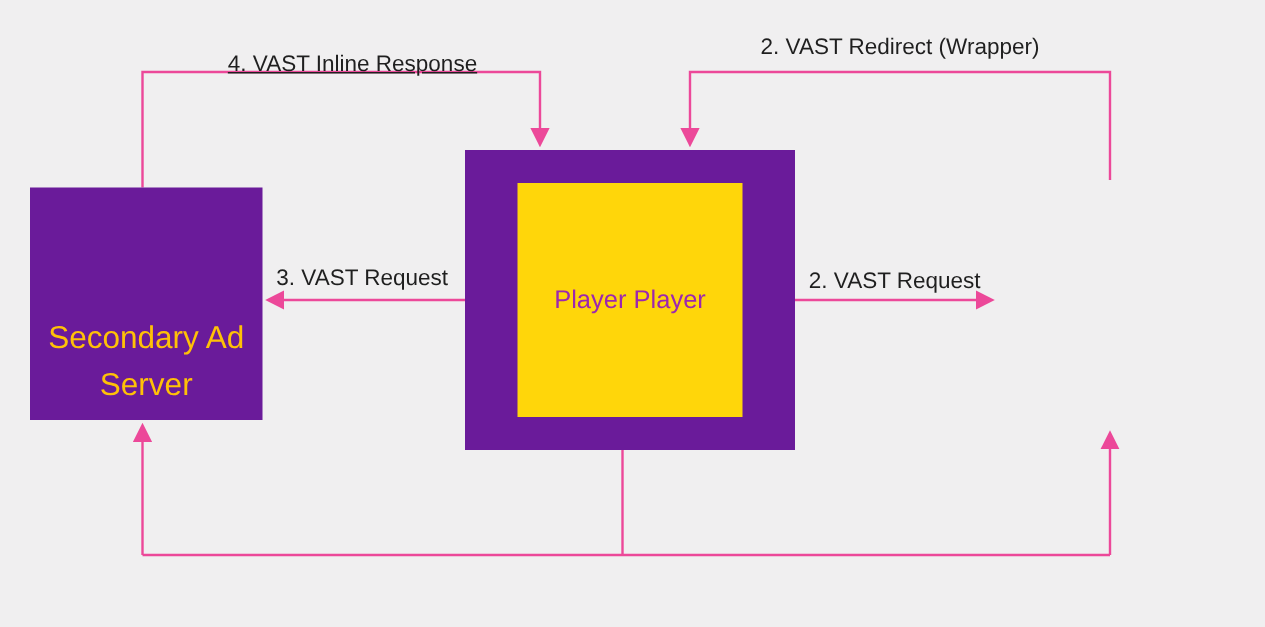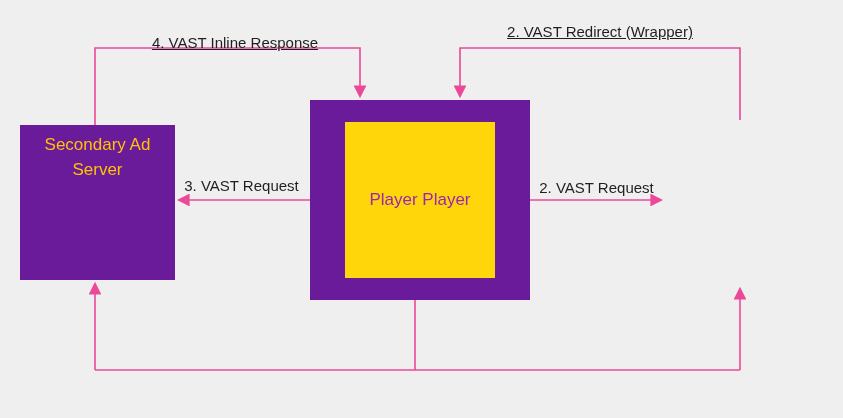--- a/index.html
+++ b/index.html
@@ -29,23 +29,23 @@
   .arrow{
     fill:none;
     stroke:var(--arrow-pink);
     stroke-width:1.6;
   }
   #ah path{fill:var(--arrow-pink);}
   .node{
     position:absolute;
     background:var(--node-purple);
     color:var(--node-text-yellow);
-    display:flex;align-items:flex-start;justify-content:center;
+    display:flex;align-items:flex-end;justify-content:center;
     text-align:center;
-    font-size:17px;line-height:1.45;
+    font-size:21px;line-height:1.45;
     padding:8px;
   }
   .node-secondary{left:20px;top:125px;width:155px;height:155px;}
   .node-primary{left:665px;top:120px;width:155px;height:165px;}
   .node-player-outer{
     position:absolute;left:310px;top:100px;width:220px;height:200px;
     background:var(--node-purple);
     display:flex;align-items:center;justify-content:center;
   }
   .node-player-inner{
@@ -56,21 +56,21 @@
     text-align:center;
     font-size:17px;
   }
   .arrow-label{
     position:absolute;
     color:var(--label-text);
     font-size:15px;
     text-align:center;
   }
   .lbl-inline-response{left:125px;top:34px;width:220px;text-decoration:underline;}
-  .lbl-redirect-wrapper{left:485px;top:23px;width:230px;text-decoration:underline;}
+  .lbl-redirect-wrapper{left:485px;top:23px;width:230px;}
   .lbl-request-secondary{left:173px;top:177px;width:137px;}
   .lbl-request-primary{left:528px;top:179px;width:137px;}
   .lbl-tracking{left:310px;top:381px;width:230px;}
 </style>
 </head>
 <body>
 
 <div class="canvas">
 
   <svg class="arrows" viewBox="0 0 843 418">

